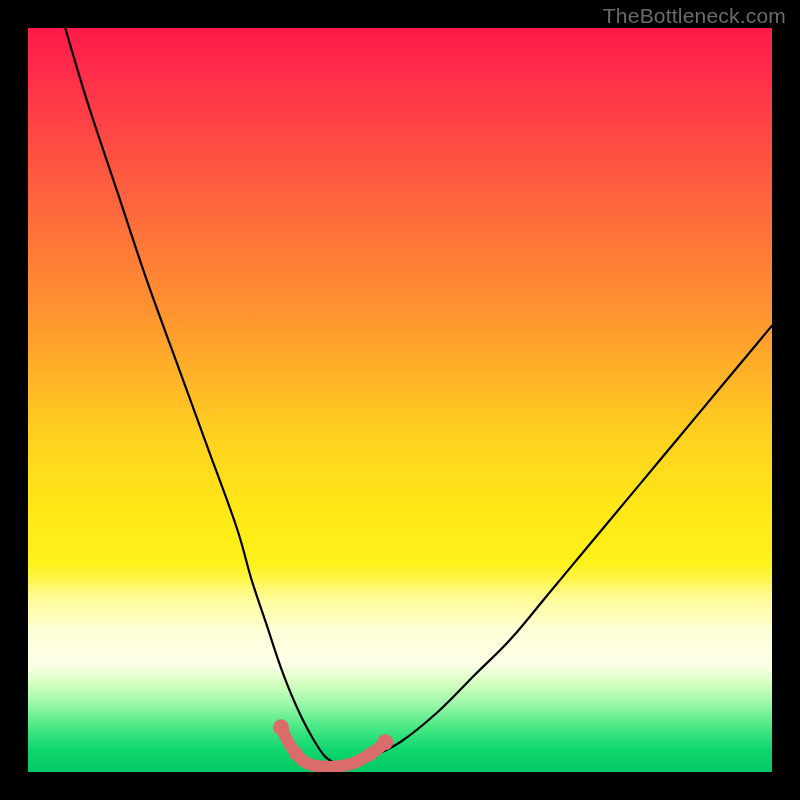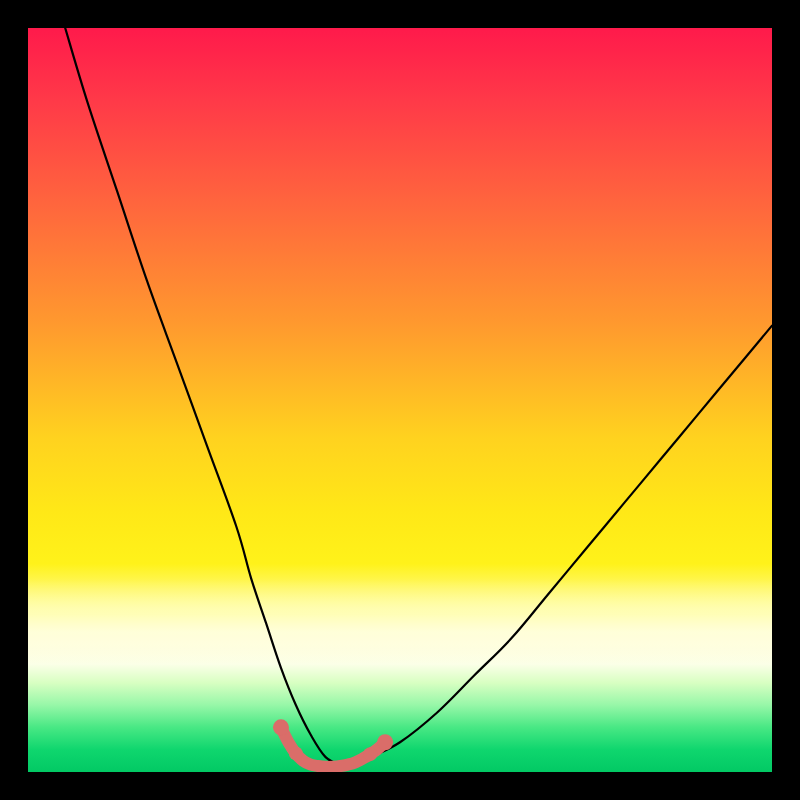--- a/index.html
+++ b/index.html
@@ -94,14 +94,15 @@
         <g id="highlight-dots">
             <circle cx="252.96" cy="699.36" r="8" fill="#da6d69"></circle>
             <circle cx="267.84" cy="725.40" r="7" fill="#da6d69"></circle>
             <circle cx="342.24" cy="726.14" r="7" fill="#da6d69"></circle>
             <circle cx="357.12" cy="714.24" r="8" fill="#da6d69"></circle>
           </g>
       </g>
     </svg>
   </div>
 
+  <div class="watermark">TheBottleneck.com</div>
 
 </div>
 
 </body></html>

